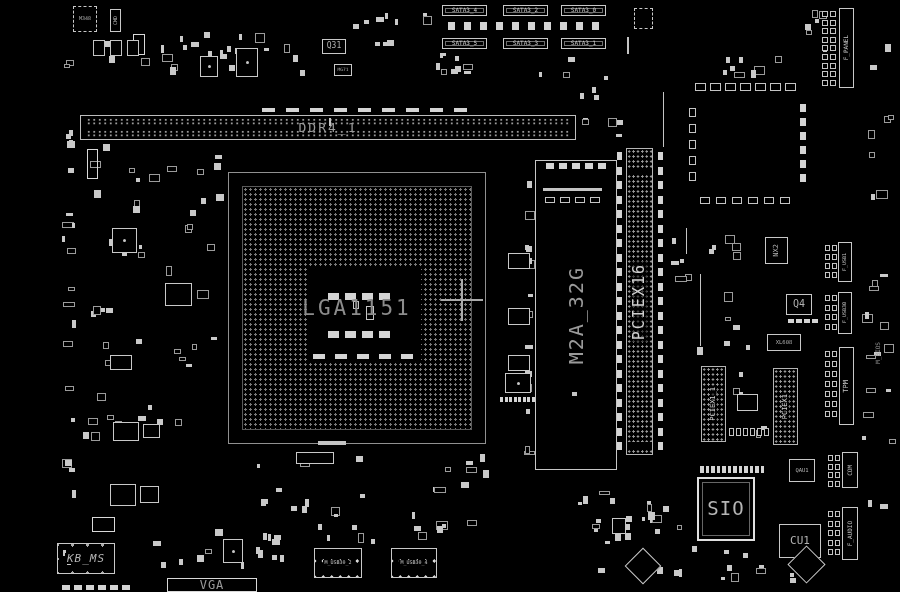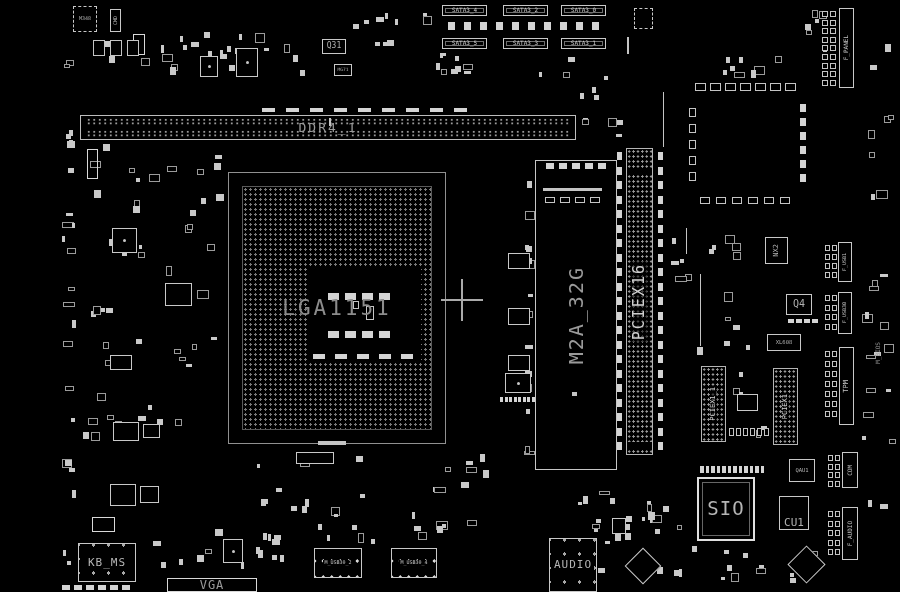--- a/index.html
+++ b/index.html
@@ -396,21 +396,21 @@
     </div>
     <div class="p pad" style="left: 262px; top: 108px; width: 13px; height: 4px;"></div>
     <div class="p pad" style="left: 286px; top: 108px; width: 13px; height: 4px;"></div>
     <div class="p pad" style="left: 310px; top: 108px; width: 13px; height: 4px;"></div>
     <div class="p pad" style="left: 334px; top: 108px; width: 13px; height: 4px;"></div>
     <div class="p pad" style="left: 358px; top: 108px; width: 13px; height: 4px;"></div>
     <div class="p pad" style="left: 382px; top: 108px; width: 13px; height: 4px;"></div>
     <div class="p pad" style="left: 406px; top: 108px; width: 13px; height: 4px;"></div>
     <div class="p pad" style="left: 430px; top: 108px; width: 13px; height: 4px;"></div>
     <div class="p pad" style="left: 454px; top: 108px; width: 13px; height: 4px;"></div>
-    <div class="p p-cpu cen" style="left: 228px; top: 172px; width: 218px; height: 272px;">
+    <div class="p p-cpu cen" style="left: 228px; top: 172px; width: 258px; height: 272px;">
       <div class="cpu-in"></div>
       <div class="cpu-ko" style="left: 78px; top: 94px; width: 114px; height: 94px;"></div>
       <div class="pad" style="left: 99px; top: 120px; width: 11px; height: 7px; z-index: 2;"></div>
       <div class="pad" style="left: 116px; top: 120px; width: 11px; height: 7px; z-index: 2;"></div>
       <div class="pad" style="left: 133px; top: 120px; width: 11px; height: 7px; z-index: 2;"></div>
       <div class="pad" style="left: 150px; top: 120px; width: 11px; height: 7px; z-index: 2;"></div>
       <div class="pad" style="left: 99px; top: 158px; width: 11px; height: 7px; z-index: 2;"></div>
       <div class="pad" style="left: 116px; top: 158px; width: 11px; height: 7px; z-index: 2;"></div>
       <div class="pad" style="left: 133px; top: 158px; width: 11px; height: 7px; z-index: 2;"></div>
       <div class="pad" style="left: 150px; top: 158px; width: 11px; height: 7px; z-index: 2;"></div>
@@ -634,33 +634,30 @@
     <div class="p pad" style="left: 727.5px; top: 466px; width: 3.5px; height: 7px;"></div>
     <div class="p pad" style="left: 733px; top: 466px; width: 3.5px; height: 7px;"></div>
     <div class="p pad" style="left: 738.5px; top: 466px; width: 3.5px; height: 7px;"></div>
     <div class="p pad" style="left: 744px; top: 466px; width: 3.5px; height: 7px;"></div>
     <div class="p pad" style="left: 749.5px; top: 466px; width: 3.5px; height: 7px;"></div>
     <div class="p pad" style="left: 755px; top: 466px; width: 3.5px; height: 7px;"></div>
     <div class="p pad" style="left: 760.5px; top: 466px; width: 3.5px; height: 7px;"></div>
     <div class="p p-chip cen" style="left: 789px; top: 459px; width: 26px; height: 23px;">
       <span class="lab" style="font-size: 5.5px; color: rgb(176, 176, 176);">QAU1</span>
     </div>
-    <div class="p p-chip cen" style="left: 779px; top: 496px; width: 30px; height: 34px; align-items: flex-end;">
+    <div class="p p-chip cen" style="left: 779px; top: 524px; width: 42px; height: 34px;">
       <span class="lab" style="font-size: 11px; color: rgb(176, 176, 176);">CU1</span>
     </div>
     <div class="p p-diam" style="left: 630px; top: 553px; width: 26px; height: 26px;"></div>
     <div class="p p-diam" style="left: 793px; top: 551px; width: 27px; height: 27px;"></div>
-    <div class="p p-big cen" style="left: 78px; top: 543px; width: 58px; height: 39px;">
+    <div class="p p-big cen" style="left: 57px; top: 543px; width: 58px; height: 31px; font-style: italic;">
       <span class="lab" style="font-size: 11px; color: rgb(181, 181, 181); background: rgb(0, 0, 0); padding: 0px 2px; letter-spacing: 1px;">KB_MS</span>
     </div>
     <div class="p p-conn cen" style="left: 167px; top: 578px; width: 90px; height: 14px;">
       <span class="lab" style="font-size: 12px; letter-spacing: 1px;">VGA</span>
-    </div>
-    <div class="p p-big cen" style="left: 549px; top: 538px; width: 48px; height: 54px;">
-      <span class="lab" style="font-size: 11px; color: rgb(181, 181, 181); background: rgb(0, 0, 0); padding: 0px 2px; letter-spacing: 1px;">AUDIO</span>
     </div>
     <div class="p p-hdr cen" style="left: 314px; top: 548px; width: 48px; height: 30px;">
       <span class="lab" style="font-size: 5px; color: rgb(197, 197, 197); background: rgb(0, 0, 0); padding: 0px 1px;">M_USB30_2</span>
     </div>
     <div class="p p-hdr cen" style="left: 391px; top: 548px; width: 46px; height: 30px;">
       <span class="lab" style="font-size: 5px; color: rgb(197, 197, 197); background: rgb(0, 0, 0); padding: 0px 1px;">M_USB30_4</span>
     </div>
     <div class="p p-qfn" style="left: 223px; top: 539px; width: 20px; height: 24px;"></div>
     <div class="p p-chip cen" style="left: 612px; top: 518px; width: 14px; height: 16px;"></div>
     <div class="p p-ln" style="left: 318px; top: 441px; width: 28px; height: 4px;"></div>

